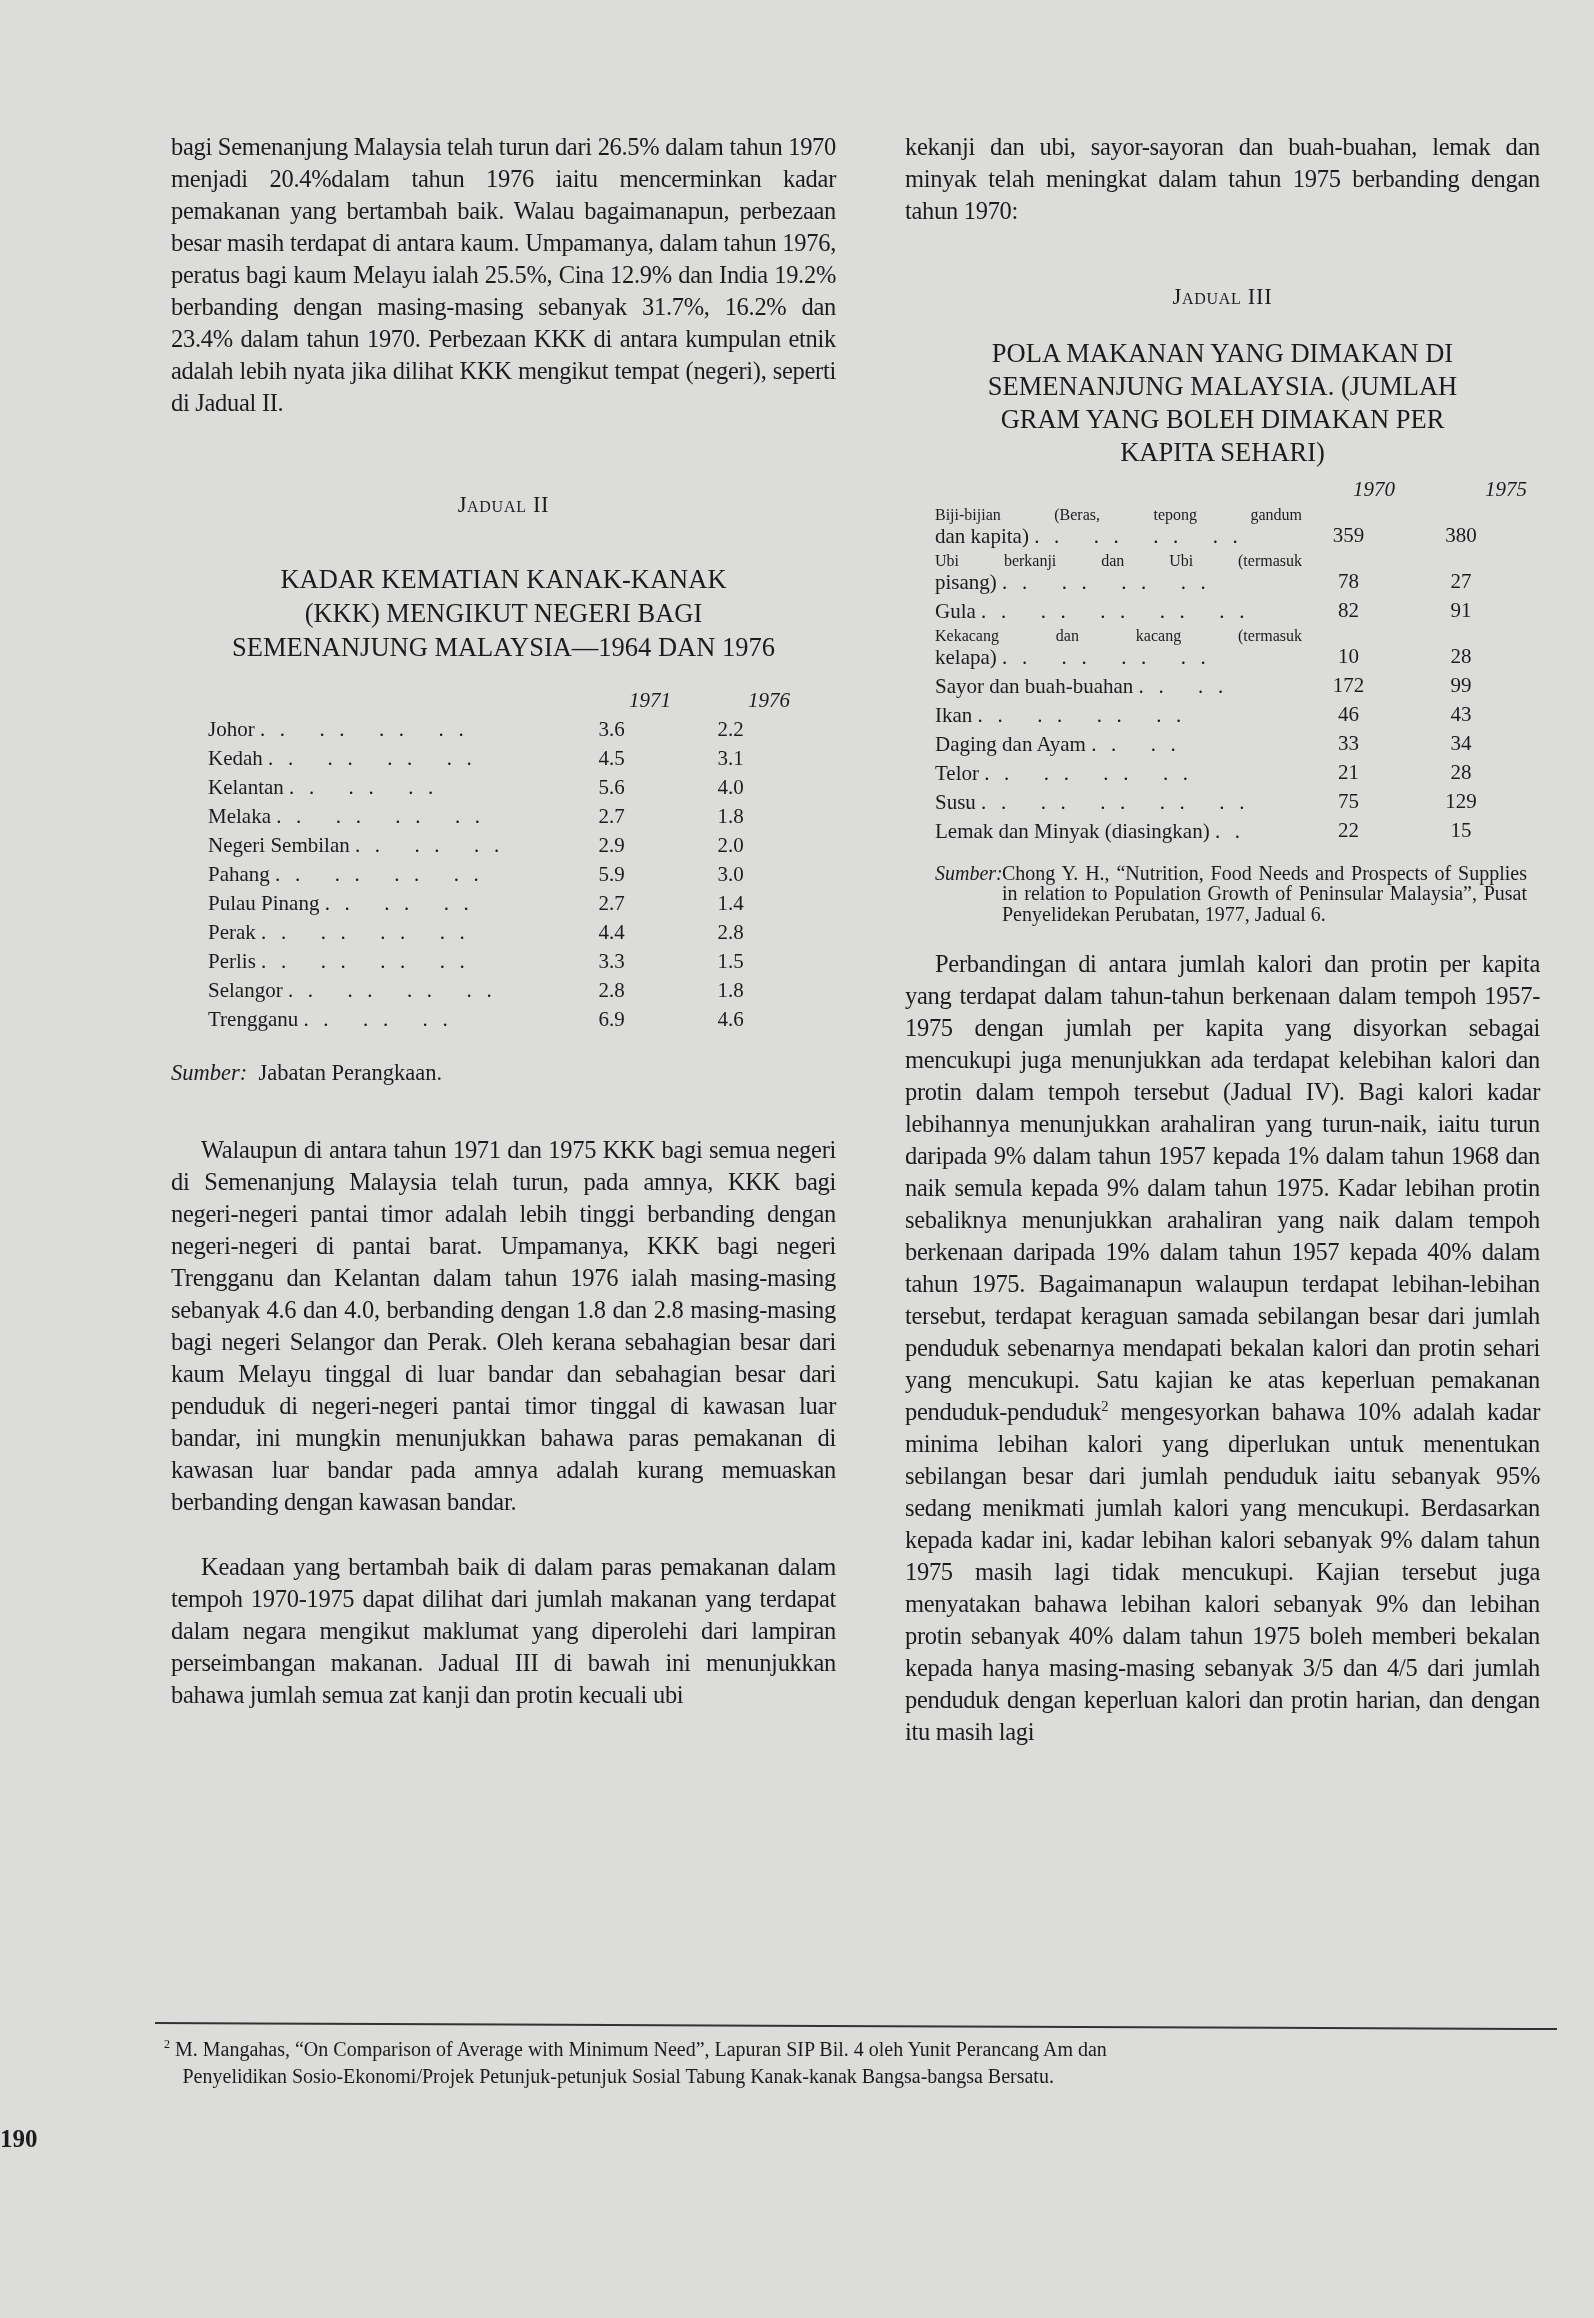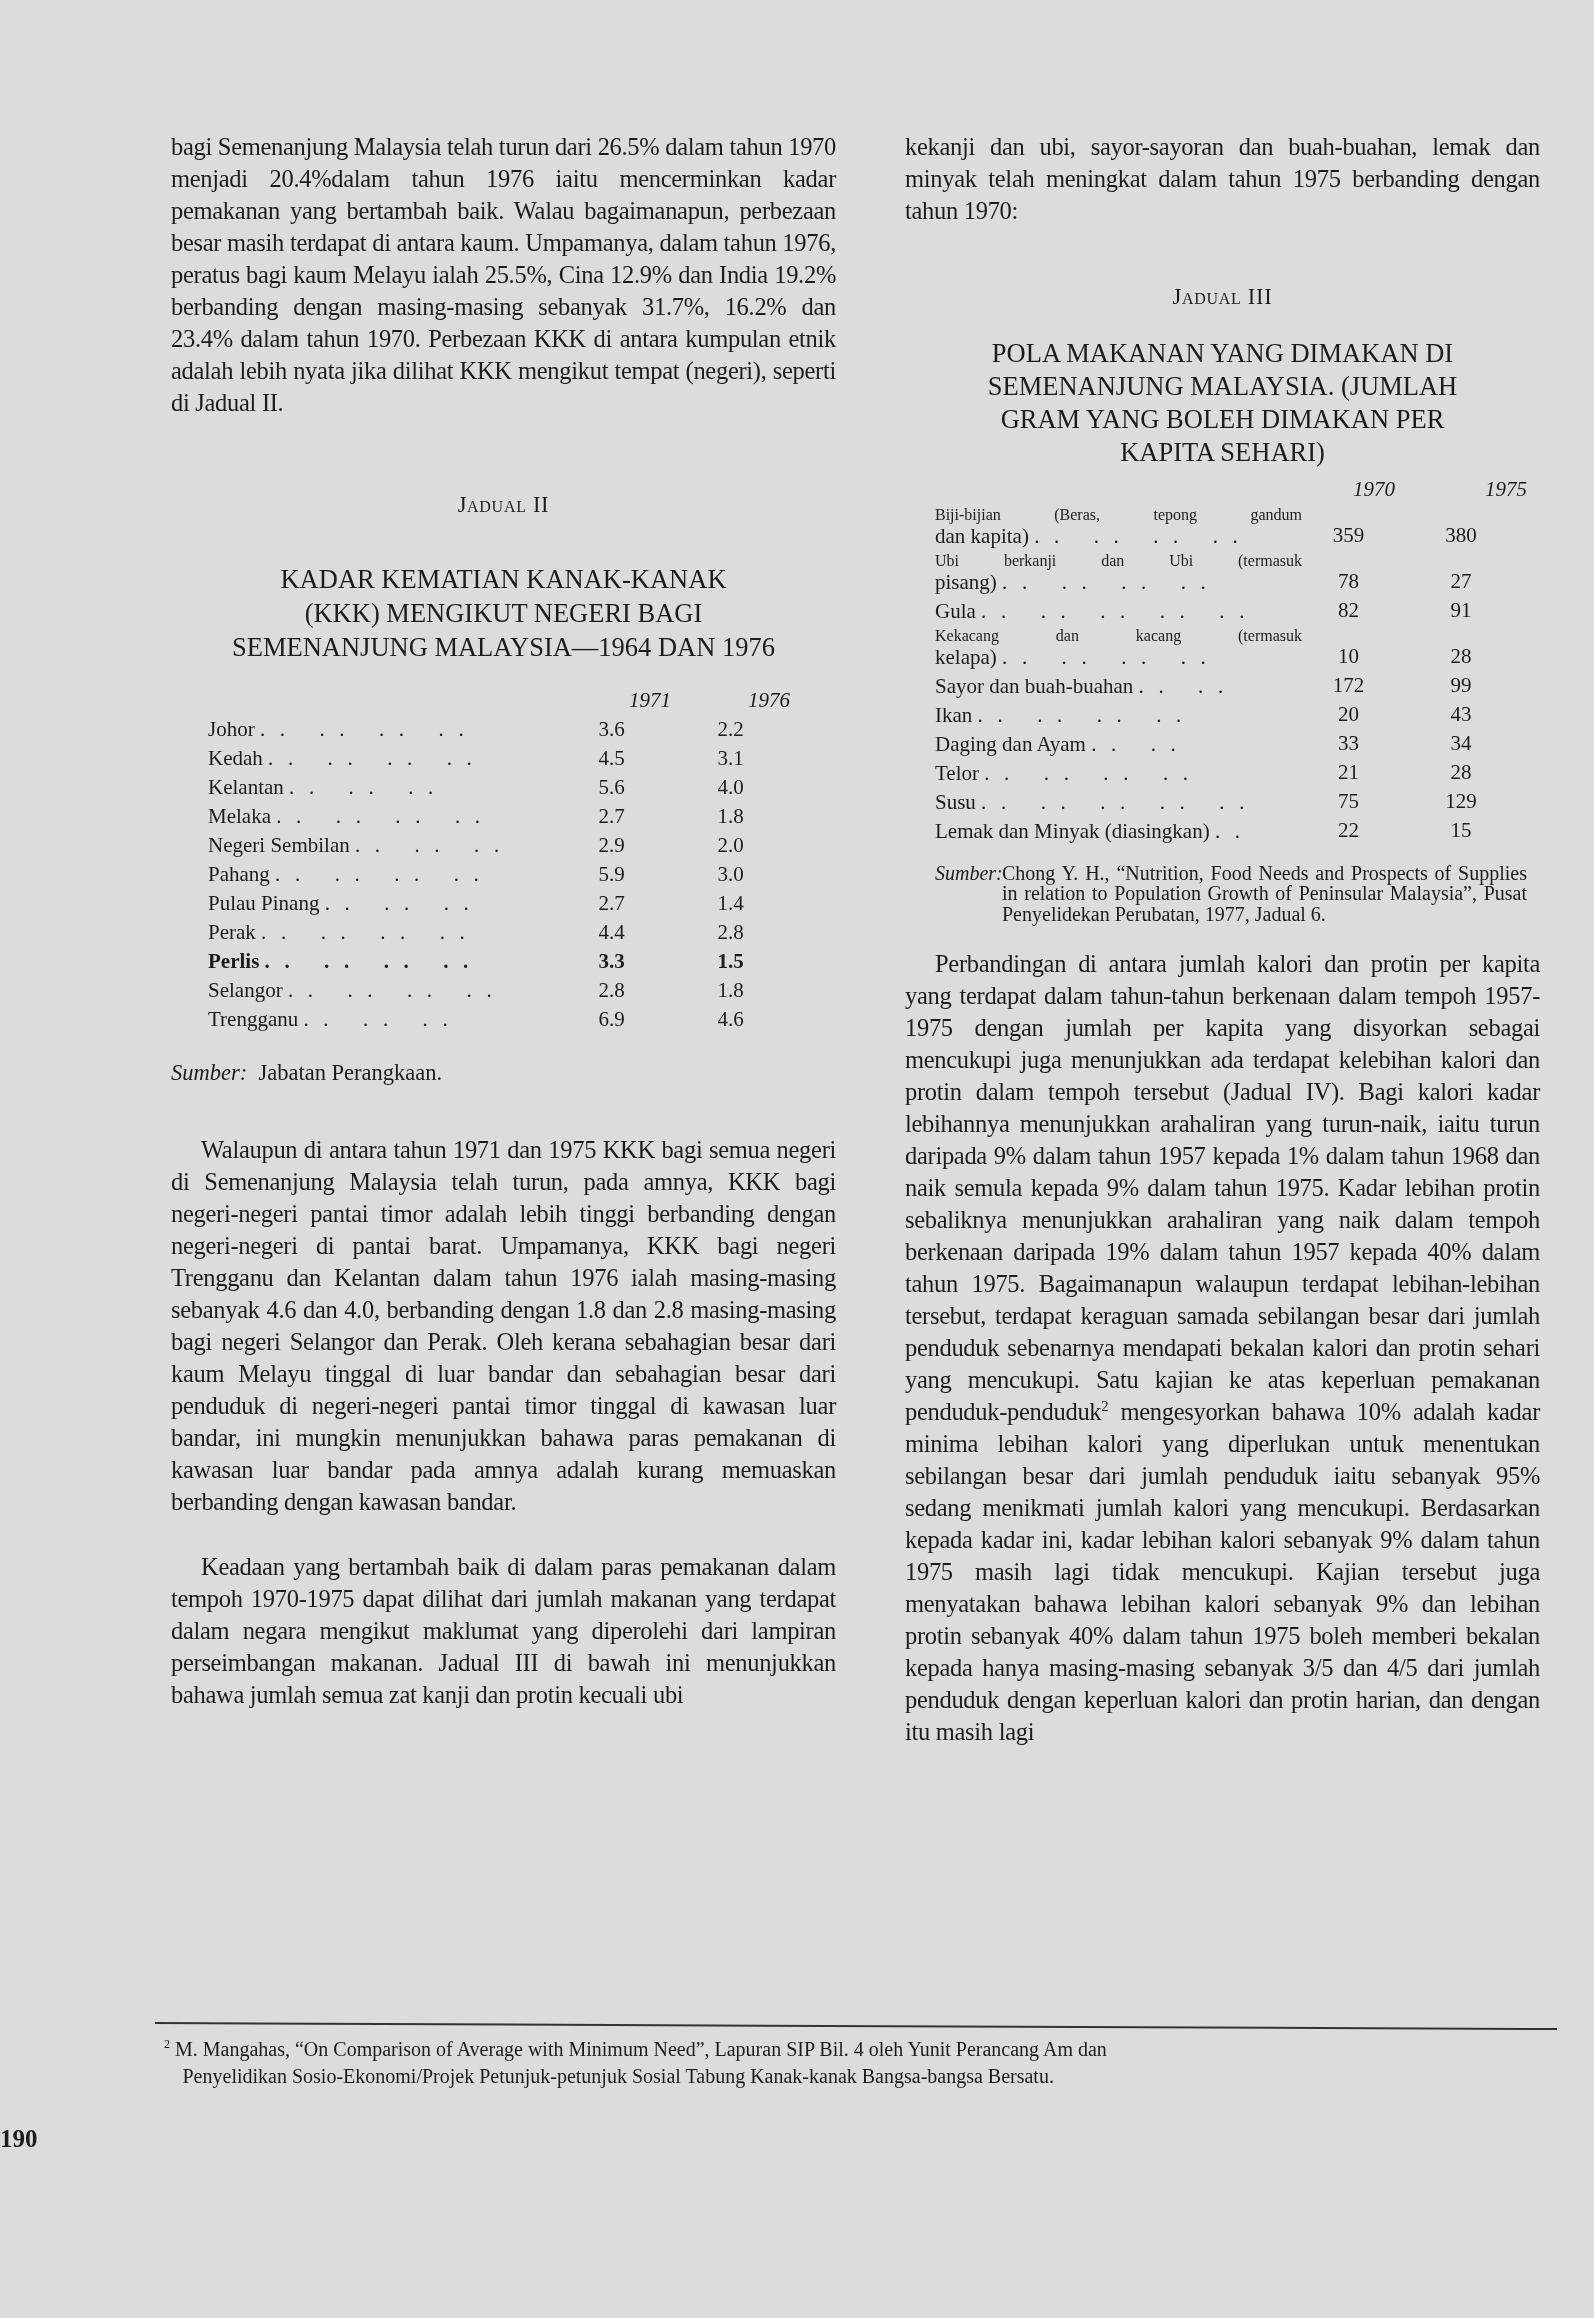--- a/index.html
+++ b/index.html
@@ -126,21 +126,21 @@
           <tr style="height: 29px;">
             <td class="lbl"><span>Pulau Pinang</span> <span class="dots">.. .. ..</span></td>
             <td class="num">2.7</td>
             <td class="num">1.4</td>
           </tr>
           <tr style="height: 29px;">
             <td class="lbl"><span>Perak</span> <span class="dots">.. .. .. ..</span></td>
             <td class="num">4.4</td>
             <td class="num">2.8</td>
           </tr>
-          <tr style="height: 29px; font-weight: bold;">
+          <tr style="height: 29px;">
             <td class="lbl"><span>Perlis</span> <span class="dots">.. .. .. ..</span></td>
             <td class="num">3.3</td>
             <td class="num">1.5</td>
           </tr>
           <tr style="height: 29px;">
             <td class="lbl"><span>Selangor</span> <span class="dots">.. .. .. ..</span></td>
             <td class="num">2.8</td>
             <td class="num">1.8</td>
           </tr>
           <tr style="height: 29px;">
@@ -207,21 +207,21 @@
             <td class="num">10</td>
             <td class="num">28</td>
           </tr>
           <tr style="height: 29px;">
             <td class="lbl" style="line-height:22.5px"><span>Sayor dan buah-buahan</span> <span class="dots">.. ..</span></td>
             <td class="num">172</td>
             <td class="num">99</td>
           </tr>
           <tr style="height: 29px;">
             <td class="lbl" style="line-height:22.5px"><span>Ikan</span> <span class="dots">.. .. .. ..</span></td>
-            <td class="num">20</td>
+            <td class="num">46</td>
             <td class="num">43</td>
           </tr>
           <tr style="height: 29px;">
             <td class="lbl" style="line-height:22.5px"><span>Daging dan Ayam</span> <span class="dots">.. ..</span></td>
             <td class="num">33</td>
             <td class="num">34</td>
           </tr>
           <tr style="height: 29px;">
             <td class="lbl" style="line-height:22.5px"><span>Telor</span> <span class="dots">.. .. .. ..</span></td>
             <td class="num">21</td>

